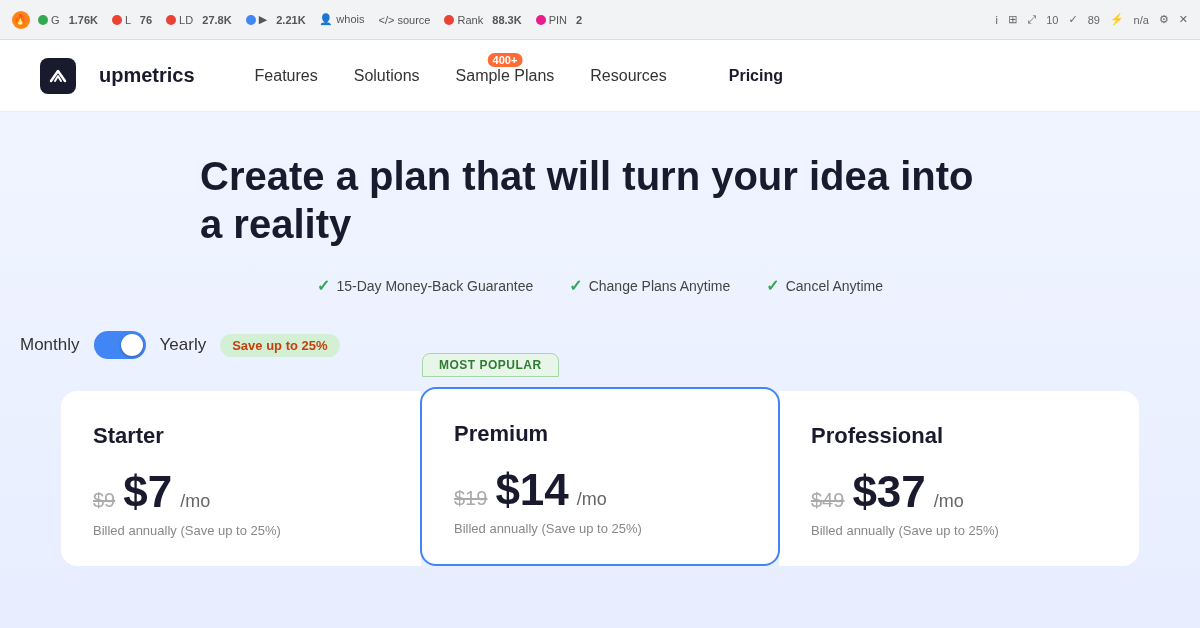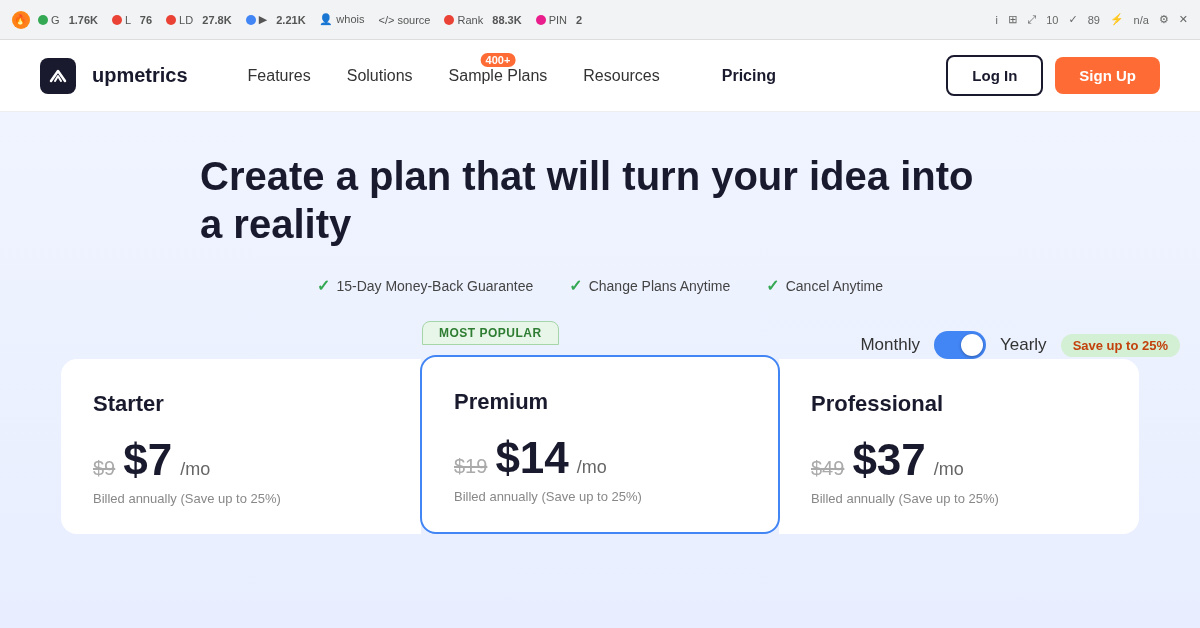--- a/index.html
+++ b/index.html
@@ -75,21 +75,21 @@
       display: flex;
       align-items: center;
       padding: 0 40px;
       border-bottom: 1px solid #eee;
       position: relative;
       z-index: 10;
     }
     .logo {
       display: flex;
       align-items: center;
-      gap: 16px;
+      gap: 23px;
       margin-right: 60px;
     }
     .logo-icon {
       width: 36px; height: 36px;
       background: #1a1a2e;
       border-radius: 8px;
       display: flex;
       align-items: center;
       justify-content: center;
       color: white;
@@ -188,22 +188,23 @@
     .check-icon {
       color: #34a853;
       font-weight: bold;
       font-size: 16px;
     }
 
     
     .billing-toggle {
       display: flex;
       align-items: center;
-      justify-content: flex-end;
+      justify-content: flex-start;
       gap: 14px;
+      margin-bottom: 32px;
     }
     .toggle-label {
       font-size: 17px;
       color: #333;
       font-weight: 500;
     }
     .toggle-switch {
       width: 52px;
       height: 28px;
       background: #4285f4;
@@ -365,24 +366,20 @@
   <div class="nav-links">
     <a class="nav-link">Features</a>
     <a class="nav-link">Solutions</a>
     <a class="nav-link" style="position:relative;">
       <span>Sample Plans</span>
       <span class="badge-400">400+</span>
     </a>
     <a class="nav-link">Resources</a>
     <a class="nav-link active">Pricing</a>
   </div>
-  <div class="nav-actions">
-    <button class="btn-login">Log In</button>
-    <button class="btn-signup">Sign Up</button>
-  </div>
 </nav>
 
 <div class="main-content">
   <h1 class="hero-title">Create a plan that will turn your idea into a reality</h1>
 
   <div class="guarantees">
     <div class="guarantee-item">
       <span class="check-icon">✓</span>
       <span>15-Day Money-Back Guarantee</span>
     </div>

